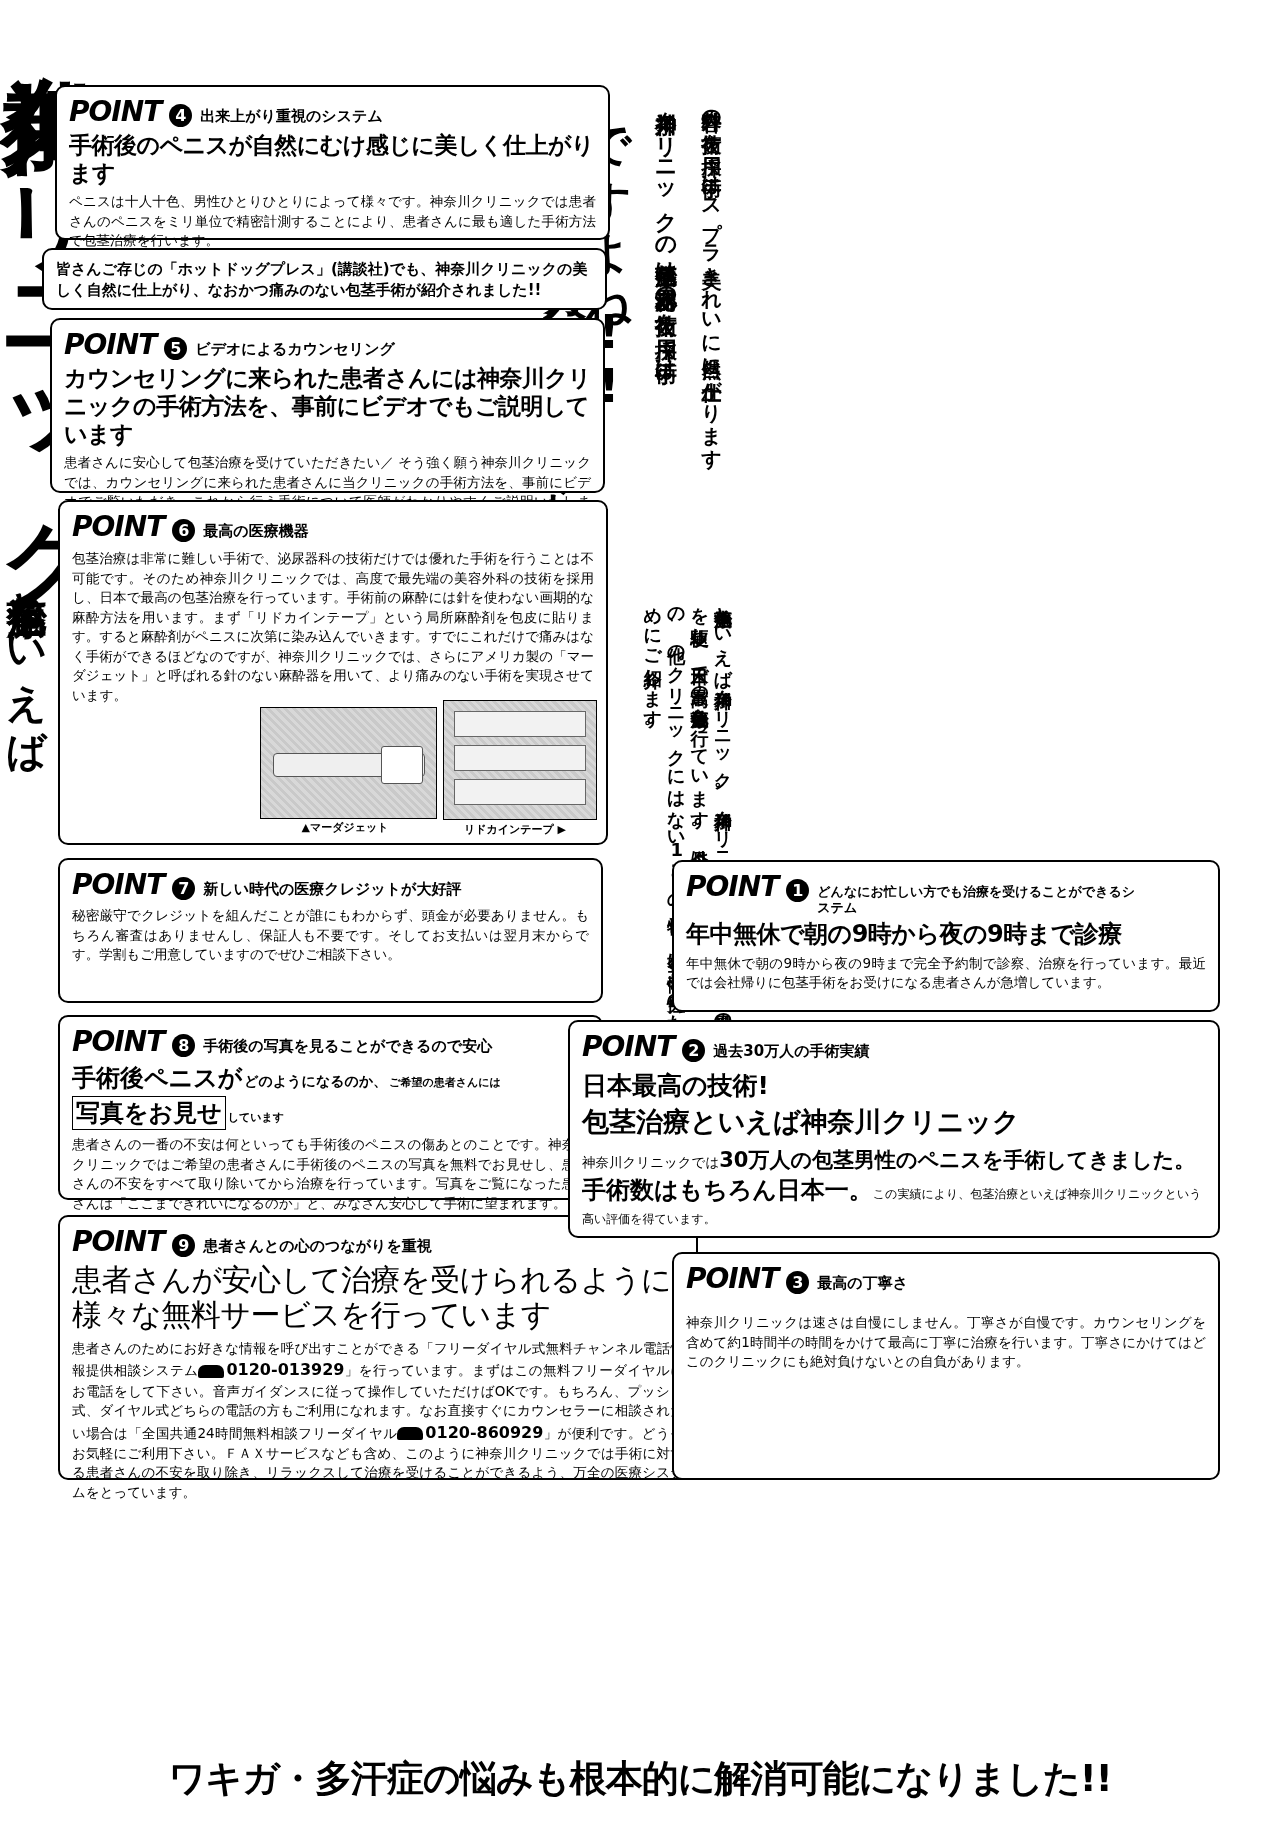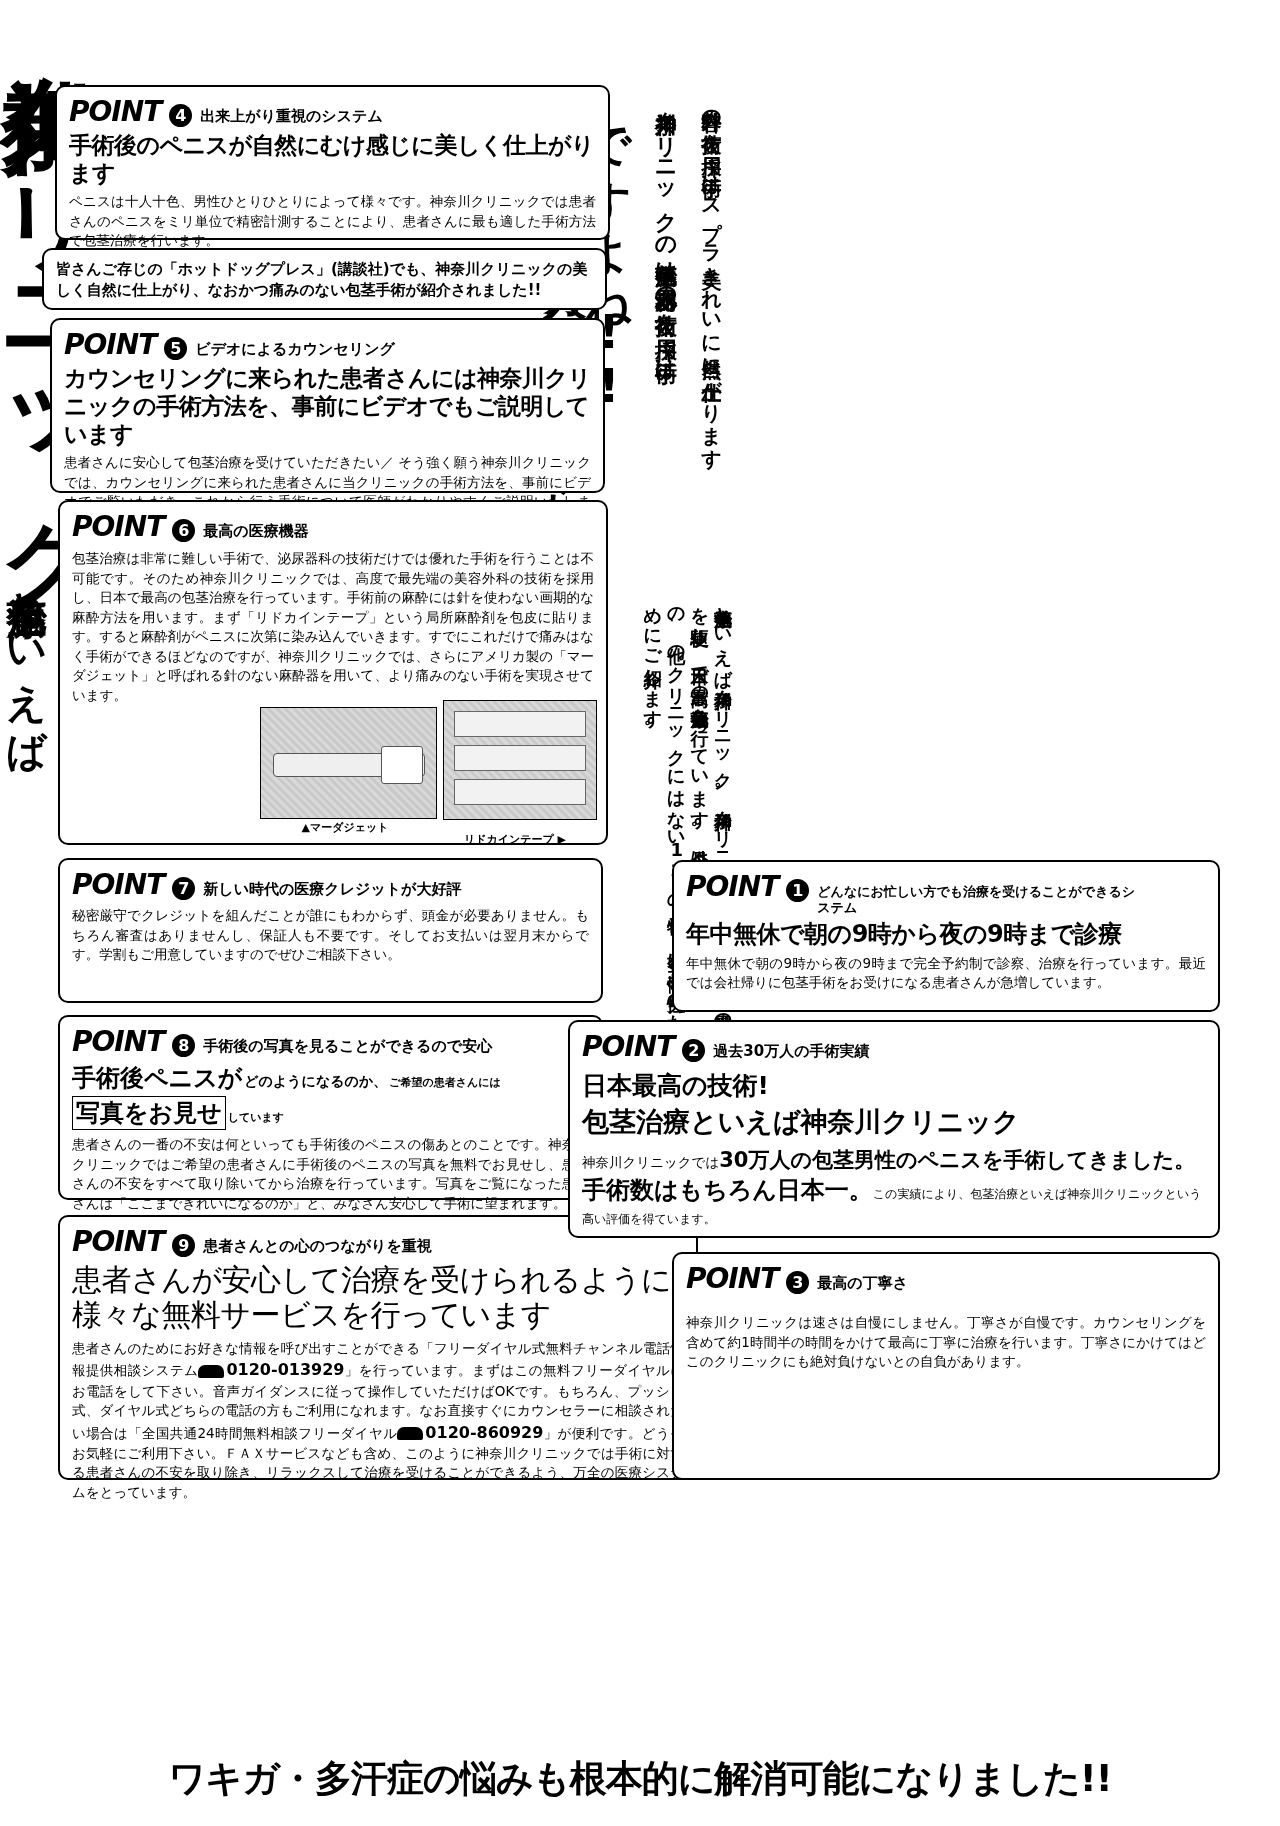--- a/index.html
+++ b/index.html
@@ -86,21 +86,21 @@
     <div class="photo" style="position:absolute;left:200px;top:205px;width:175px;height:110px;">
       <div style="position:absolute;left:12px;top:45px;width:150px;height:22px;background:#efefef;border:1px solid #555;border-radius:4px;"></div>
       <div style="position:absolute;left:120px;top:38px;width:40px;height:36px;background:#fff;border:1px solid #555;border-radius:3px;"></div>
     </div>
     <div class="photo" style="position:absolute;left:383px;top:198px;width:152px;height:118px;">
       <div style="position:absolute;left:10px;top:10px;width:130px;height:24px;background:#f2f2f2;border:1px solid #666;"></div>
       <div style="position:absolute;left:10px;top:44px;width:130px;height:24px;background:#f2f2f2;border:1px solid #666;"></div>
       <div style="position:absolute;left:10px;top:78px;width:130px;height:24px;background:#f2f2f2;border:1px solid #666;"></div>
     </div>
     <div class="cap" style="position:absolute;left:195px;top:318px;width:180px;">▲マーダジェット</div>
-    <div class="cap" style="position:absolute;left:370px;top:330px;width:170px;">リドカインテープ ▶</div>
+    <div class="cap" style="position:absolute;left:370px;top:320px;width:170px;">リドカインテープ ▶</div>
   </div>
 
   <div class="box" style="left:58px;top:858px;width:545px;height:145px;">
     <div class="pt-head">
       <span class="pt-label">POINT</span>
       <span class="pt-num">7</span>
       <span class="pt-sub">新しい時代の医療クレジットが大好評</span>
     </div>
     <div class="pt-body">秘密厳守でクレジットを組んだことが誰にもわからず、頭金が必要ありません。もちろん審査はありませんし、保証人も不要です。そしてお支払いは翌月末からです。学割もご用意していますのでぜひご相談下さい。</div>
   </div>

